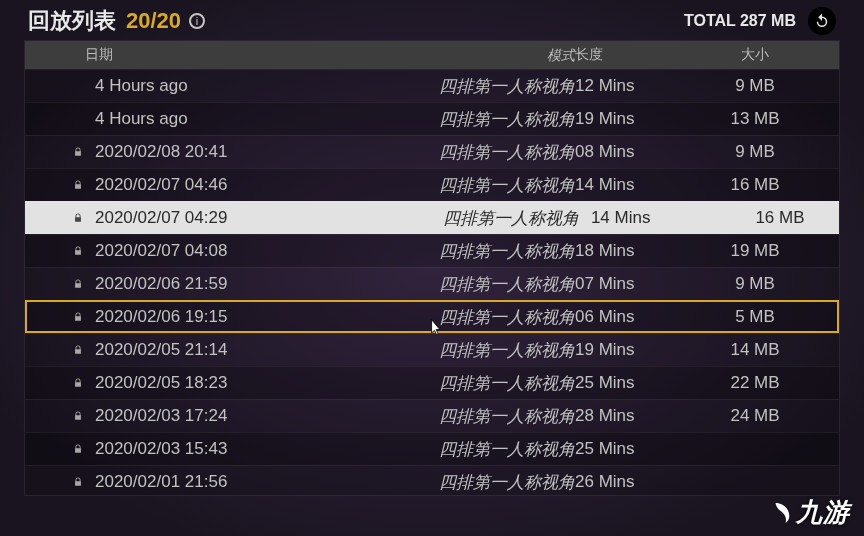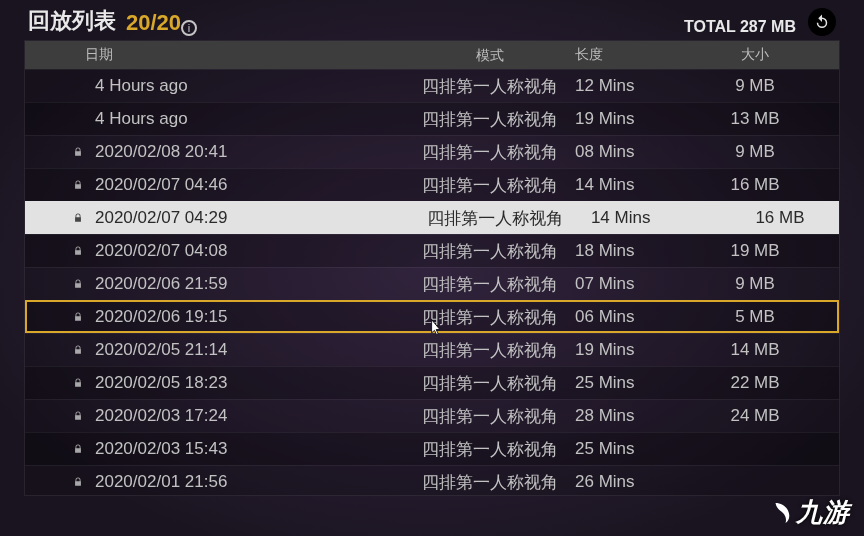--- a/index.html
+++ b/index.html
@@ -4,26 +4,26 @@
 <style>
   * { margin: 0; padding: 0; box-sizing: border-box; }
   body {
     width: 864px; height: 536px;
     background: radial-gradient(ellipse at center, #3a2a48 0%, #1a1420 80%);
     font-family: "Arial", sans-serif;
     overflow: hidden; position: relative;
     color: #c5c5c5;
   }
   .header {
-    display: flex; align-items: flex-end;
+    display: flex; align-items: center;
     padding: 6px 28px 4px 28px;
     position: relative;
   }
   .title { color: #e8e8e8; font-weight: bold; font-size: 22px; margin-right: 10px; }
-  .counter { color: #d9a82a; font-weight: bold; font-size: 22px; margin-right: 0; }
+  .counter { color: #d9a82a; font-weight: bold; font-size: 22px; margin-right: 8px; }
   .info-icon { width: 16px; height: 16px; border: 2px solid #c5c5c5; border-radius: 50%; display: inline-flex; align-items: center; justify-content: center; font-size: 11px; color: #c5c5c5; cursor: pointer; }
   .spacer { flex: 1; }
   .total { color: #e8e8e8; font-weight: bold; font-size: 16px; margin-right: 12px; }
   .refresh-btn {
     width: 28px; height: 28px; border-radius: 50%;
     background: #000; display: flex; align-items: center; justify-content: center;
     cursor: pointer;
   }
   .refresh-btn svg { width: 18px; height: 18px; }
   .list-container {
@@ -41,21 +41,21 @@
     display: flex; align-items: center; height: 33px;
     color: #c2c2c2; font-size: 17px;
     border-top: 1px solid rgba(255,255,255,0.06);
     position: relative; cursor: pointer;
   }
   .row.alt { background: rgba(0,0,0,0.2); }
   .row.selected { background: #e2e2e2; color: #2a2a2a; gap: 12px; }
   .row.highlighted { outline: 2px solid #d9a82a; outline-offset: -2px; z-index: 2; }
   .c-date { width: 380px; padding-left: 48px; display: flex; align-items: center; }
   .c-date.head { padding-left: 60px; }
-  .c-mode { width: 170px; text-align: center; line-height: 1; }
+  .c-mode { width: 170px; text-align: right; line-height: 1; font-style: italic; }
   .c-len  { width: 120px; text-align: left; }
   .c-size { width: 120px; text-align: center; }
   .lock { margin-right: 12px; opacity: 0.85; width: 10px; display:inline-block; }
   .lock svg { width: 10px; height: 12px; display:block; }
   .cursor {
     position: absolute; width: 22px; height: 28px;
     pointer-events: none; z-index: 10;
   }
   .watermark {
     position: absolute; right: 14px; bottom: 6px;

